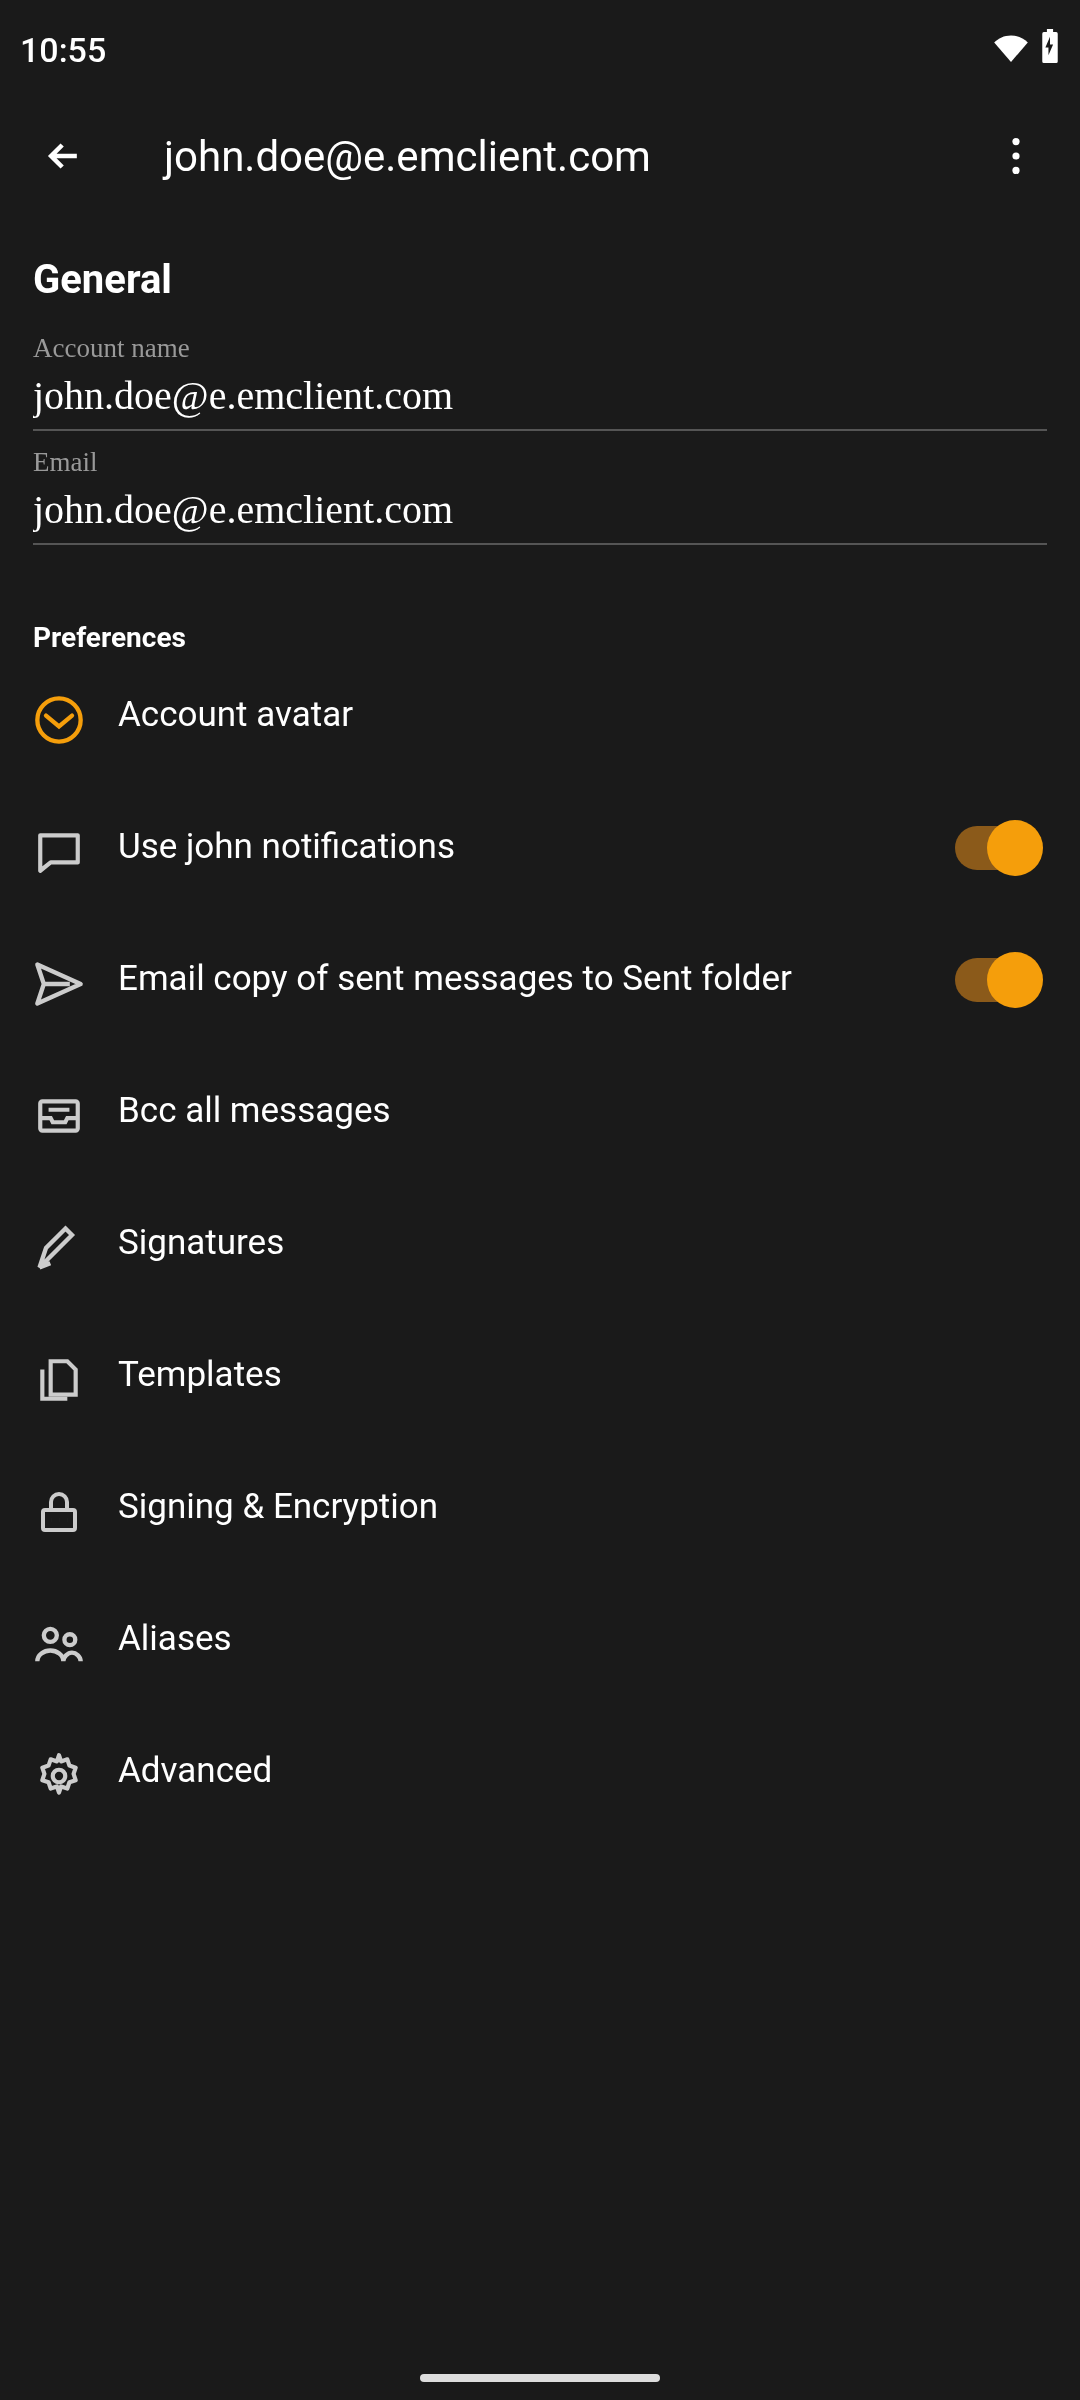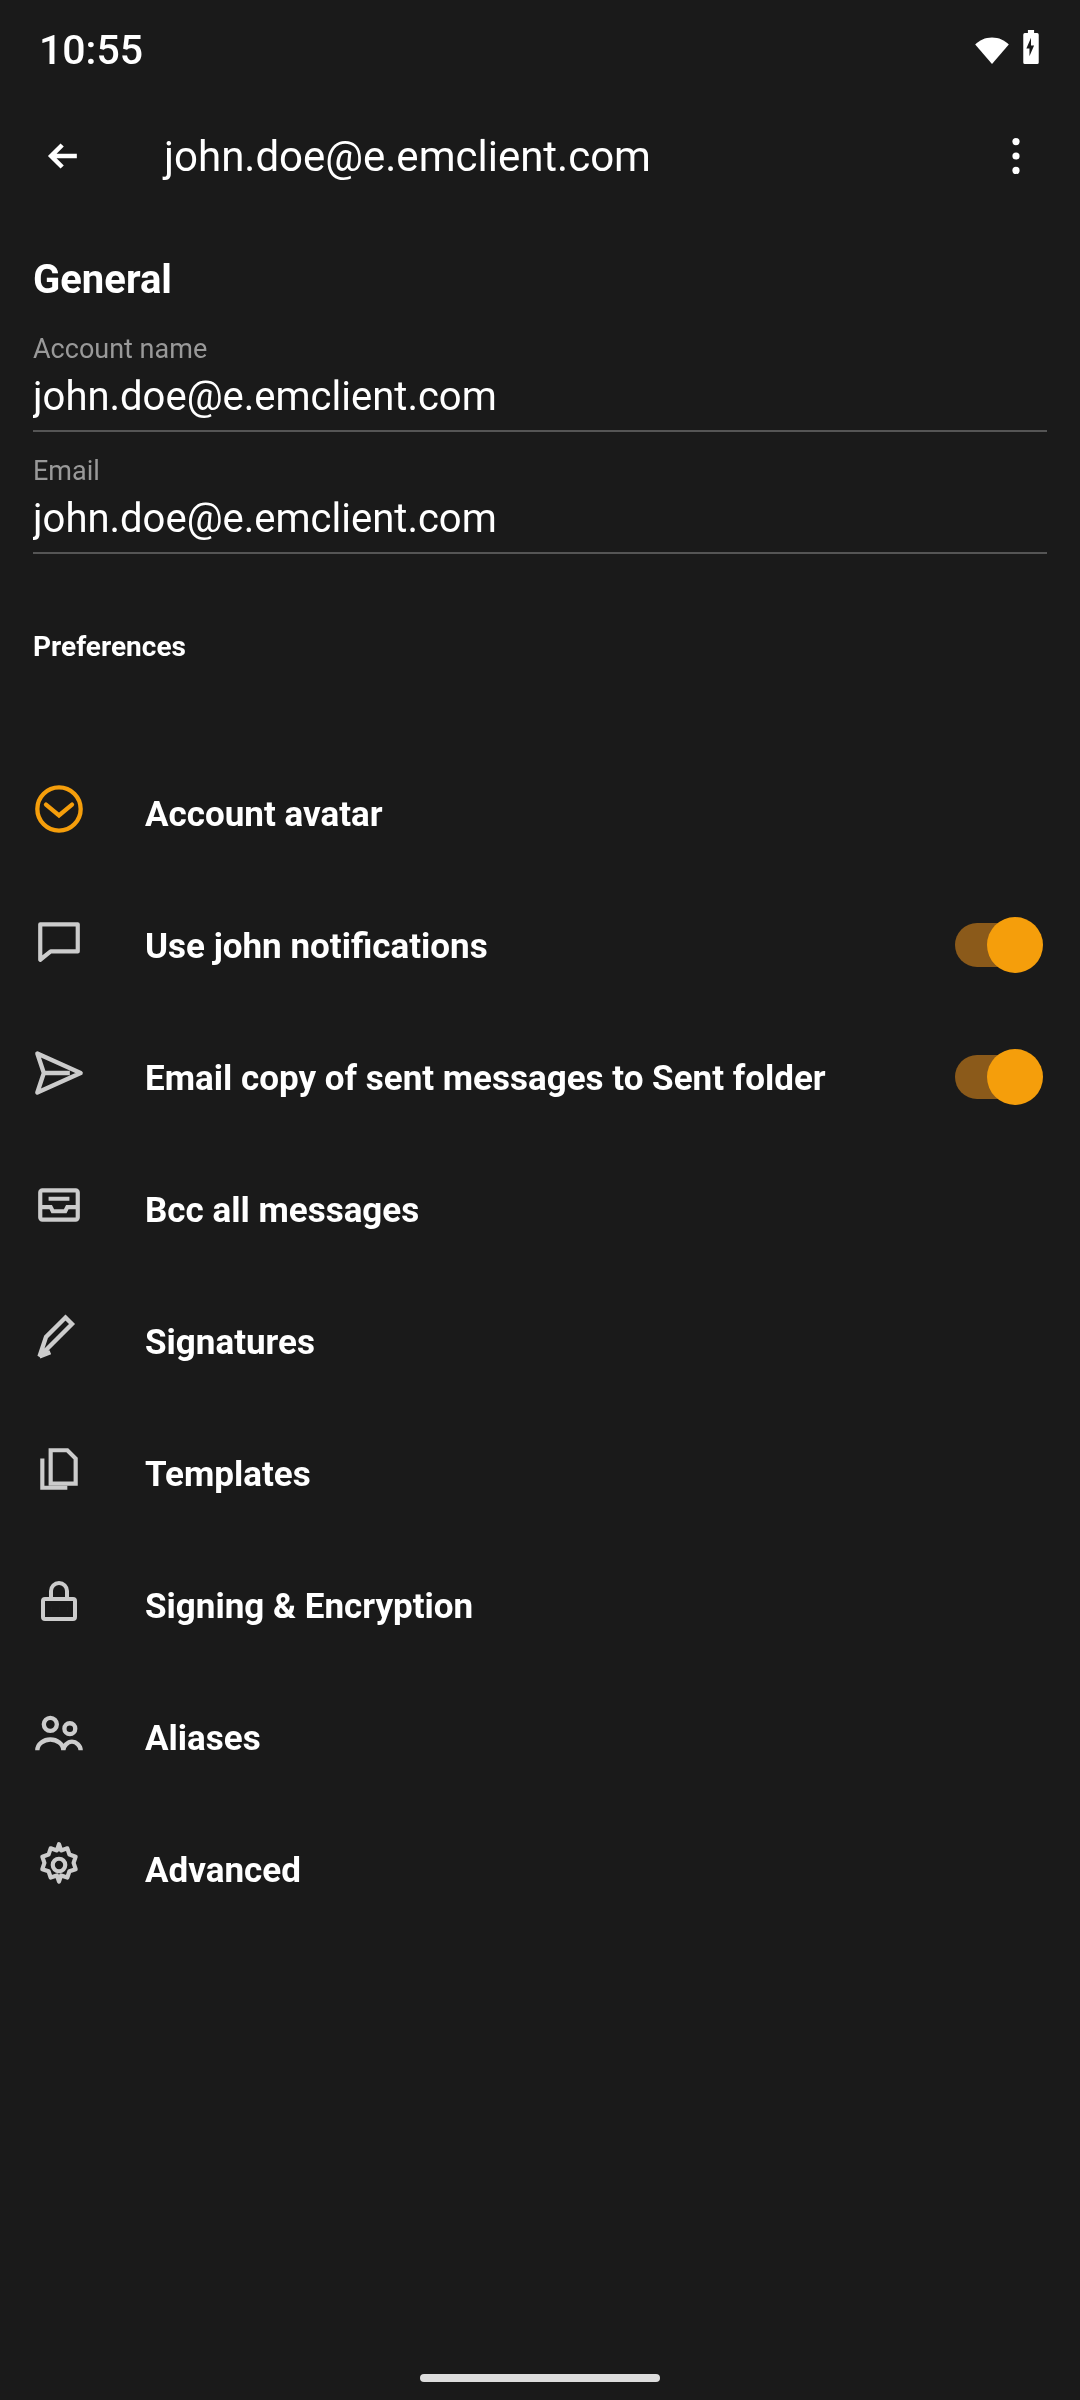--- a/index.html
+++ b/index.html
@@ -9,22 +9,22 @@
     background: #1a1a1a;
     font-family: Roboto, -apple-system, sans-serif;
     color: #ffffff;
     overflow: hidden;
   }
   .status-bar {
     height: 100px;
     display: flex;
     align-items: center;
     justify-content: space-between;
-    padding: 0 39px;
-    font-size: 41px;
+    padding: 0 20px;
+    font-size: 34px;
     font-weight: 500;
   }
   .status-icons {
     display: flex;
     align-items: center;
     gap: 12px;
   }
   .app-bar {
     height: 112px;
     display: flex;
@@ -54,21 +54,22 @@
   .content {
     padding: 0 33px;
   }
   .section-header {
     font-size: 40px;
     font-weight: 700;
     margin-top: 44px;
     margin-bottom: 30px;
   }
   .field {
-    margin-bottom: 23px;
+    margin-bottom: 16px;
+    font-family: Liberation Serif, serif;
   }
   .field-label {
     font-size: 27px;
     color: #999999;
     margin-bottom: 4px;
   }
   .field-input {
     width: 100%;
     background: transparent;
     border: none;
@@ -82,24 +83,23 @@
   .pref-section {
     margin-top: 76px;
   }
   .pref-header {
     font-size: 28px;
     font-weight: 700;
     margin-bottom: 40px;
   }
   .pref-item {
     display: flex;
-    align-items: flex-end;
+    align-items: flex-start;
     height: 132px;
-    gap: 60px;
-    font-weight: bold;
+    gap: 33px;
   }
   .pref-icon {
     width: 52px;
     height: 52px;
     display: flex;
     align-items: center;
     justify-content: center;
     flex-shrink: 0;
   }
   .pref-label {

